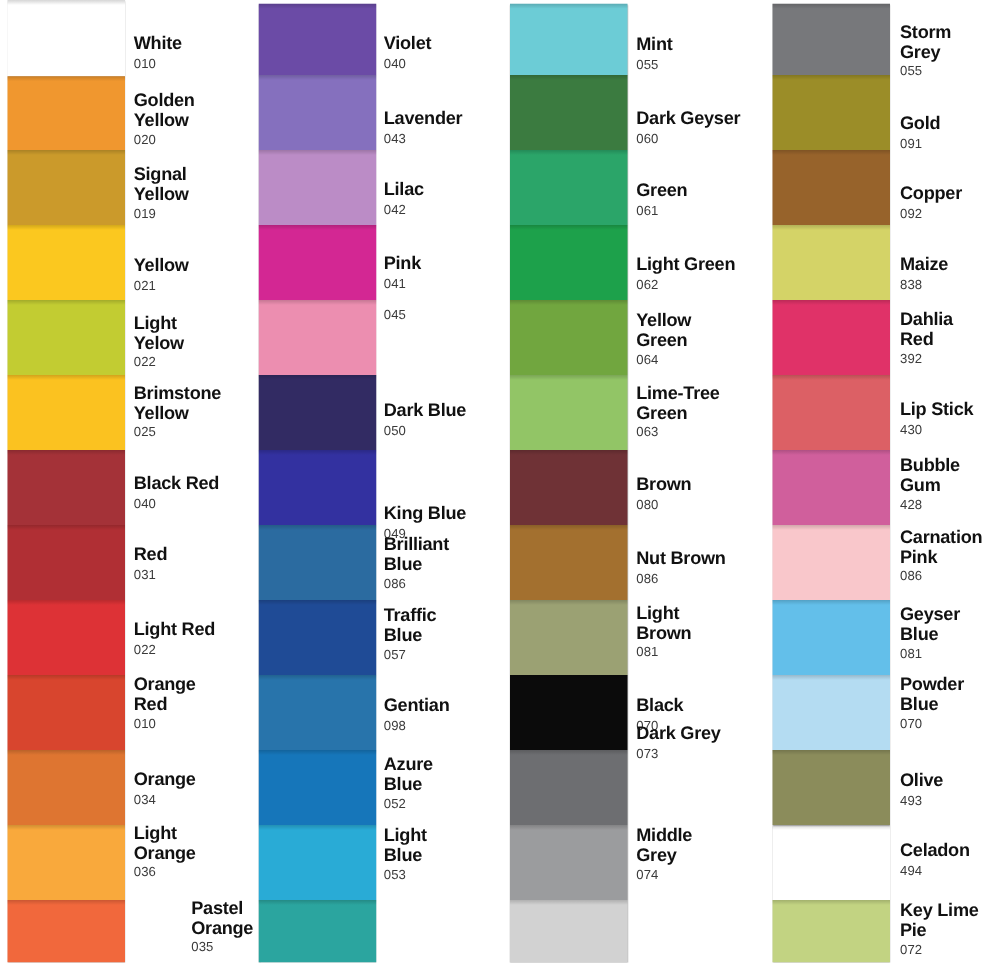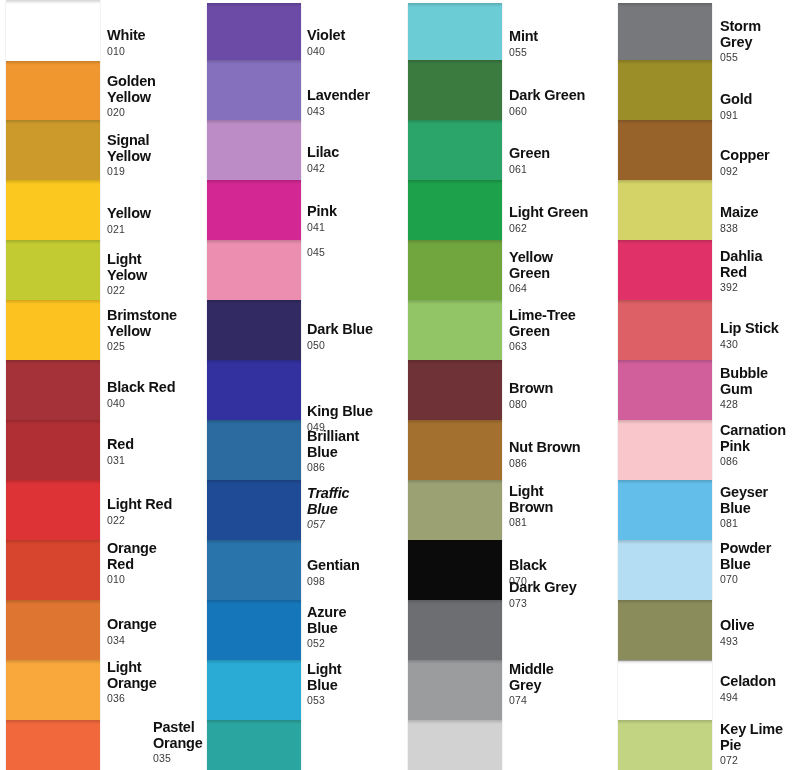--- a/index.html
+++ b/index.html
@@ -208,21 +208,21 @@
         </div>
         <div class="label-item" style="top: 404px;">
           <div class="label-name">King Blue</div>
           <div class="label-code">049</div>
         </div>
         <div class="label-item" style="top: 429px;">
           <div class="label-name">Brilliant
 Blue</div>
           <div class="label-code">086</div>
         </div>
-        <div class="label-item" style="top: 486px; font-style: italic;">
+        <div class="label-item" style="top: 486px;">
           <div class="label-name">Traffic
 Blue</div>
           <div class="label-code">057</div>
         </div>
         <div class="label-item" style="top: 558px;">
           <div class="label-name">Gentian</div>
           <div class="label-code">098</div>
         </div>
         <div class="label-item" style="top: 605px;">
           <div class="label-name">Azure
@@ -255,21 +255,21 @@
         <div class="swatch" title="Middle
 Grey" style="position: absolute; top: 660px; height: 60px; width: 94px; background: rgb(155, 156, 158);"></div>
         <div class="swatch" title="" style="position: absolute; top: 720px; height: 50px; width: 94px; background: rgb(210, 210, 210);"></div>
       </div>
       <div class="labels" style="left: 101px;">
         <div class="label-item" style="top: 29px;">
           <div class="label-name">Mint</div>
           <div class="label-code">055</div>
         </div>
         <div class="label-item" style="top: 88px;">
-          <div class="label-name">Dark Green</div>
+          <div class="label-name">Dark Geyser</div>
           <div class="label-code">060</div>
         </div>
         <div class="label-item" style="top: 146px;">
           <div class="label-name">Green</div>
           <div class="label-code">061</div>
         </div>
         <div class="label-item" style="top: 205px;">
           <div class="label-name">Light Green</div>
           <div class="label-code">062</div>
         </div>

